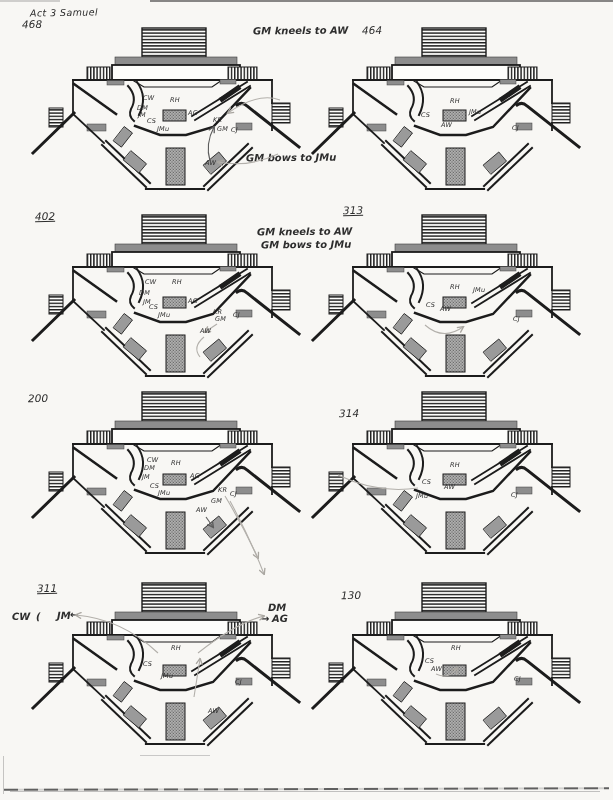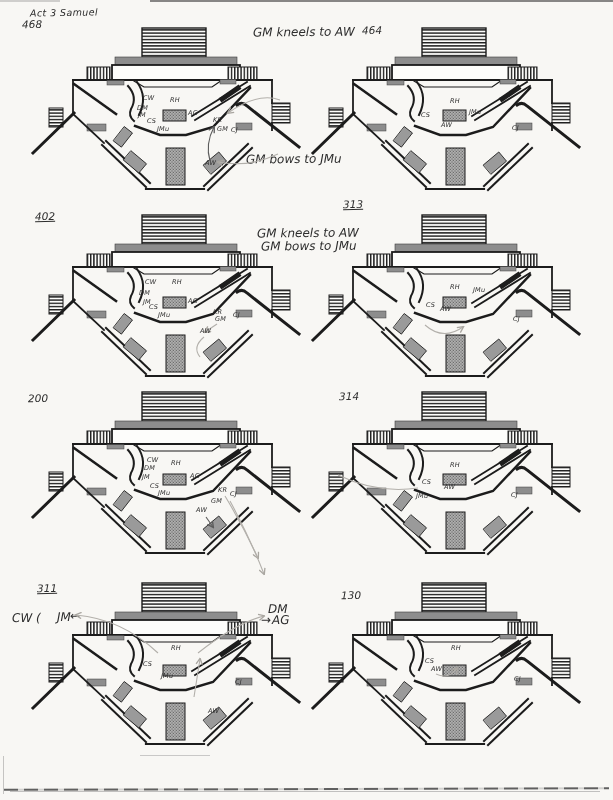--- a/index.html
+++ b/index.html
@@ -2,21 +2,21 @@
 <html><head>
 <meta charset="utf-8">
 <style>
   html,body{margin:0;padding:0;background:#e8e6e2;}
   #page{position:relative;width:613px;height:800px;background:#f8f7f4;overflow:hidden;
         font-family:"DejaVu Sans",sans-serif;}
   .hand{font-style:italic;color:#2d2d2d;white-space:nowrap;}
   .title{position:absolute;font-size:9.5px;letter-spacing:.4px;transform:rotate(-1deg);}
   .num{position:absolute;font-size:10.5px;transform:rotate(-1deg);}
   .num.u{text-decoration:underline;}
-  .note{position:absolute;font-size:12px;transform:rotate(-0.5deg);}
+  .note{position:absolute;font-size:10px;transform:rotate(-0.5deg);font-weight:bold;}
   .cell{position:absolute;width:260px;height:190px;}
   svg.stage,svg.overlay{position:absolute;left:0;top:0;overflow:visible;}
   svg.overlay{z-index:3;}
   .lbl{position:absolute;font-size:6.5px;letter-spacing:.2px;transform:translate(-2px,-6px);z-index:4;}
   .artifact{position:absolute;pointer-events:none;}
 </style>
 </head>
 <body>
 
 <div id="page">
@@ -320,21 +320,21 @@
     </svg>
   <svg class="overlay" width="260" height="190" viewBox="0 0 260 190">
         <path d="M103,112 Q121,128 141,114" fill="none" stroke="#b3b0ab" stroke-width="1.1" marker-end="url(#ah-p)"></path>
       </svg>
       <span class="hand lbl" style="left: 130px; top: 76px;">RH</span>
       <span class="hand lbl" style="left: 153px; top: 79px;">JMu</span>
       <span class="hand lbl" style="left: 106px; top: 94px;">CS</span>
       <span class="hand lbl" style="left: 120px; top: 98px;">AW</span>
       <span class="hand lbl" style="left: 193px; top: 108px;">CJ</span>
     </div>
-    <span class="hand num u" style="left: 343px; top: 198px;">313</span>
+    <span class="hand num u" style="left: 343px; top: 204px;">313</span>
     <div class="cell" style="left: 42px; top: 390px;">
     <svg class="stage" width="260" height="190" viewBox="0 0 260 190">
       <g stroke="#1c1c1c" stroke-linecap="square" fill="none">
 
         <rect x="100" y="2" width="64" height="29" fill="url(#hstr)" stroke-width="1.4"></rect>
 
         <rect x="73" y="31" width="122" height="8" fill="#8d8d8d" stroke="#3c3c3c" stroke-width="0.6"></rect>
 
         <rect x="70" y="39" width="128" height="15" fill="#fdfdfb" stroke-width="1.8"></rect>
         <rect x="45" y="41" width="23" height="13" fill="url(#vstr)" stroke-width="1"></rect>
@@ -458,21 +458,21 @@
     </svg>
   <svg class="overlay" width="260" height="190" viewBox="0 0 260 190">
         <path d="M16,85 Q55,104 96,98" fill="none" stroke="#b3b0ab" stroke-width="1.1"></path>
       </svg>
       <span class="hand lbl" style="left: 130px; top: 77px;">RH</span>
       <span class="hand lbl" style="left: 102px; top: 94px;">CS</span>
       <span class="hand lbl" style="left: 124px; top: 99px;">AW</span>
       <span class="hand lbl" style="left: 96px; top: 108px;">JMu</span>
       <span class="hand lbl" style="left: 191px; top: 107px;">CJ</span>
     </div>
-    <span class="hand num" style="left: 339px; top: 390px;">314</span>
+    <span class="hand num" style="left: 339px; top: 407px;">314</span>
     <div class="cell" style="left: 42px; top: 581px;">
     <svg class="stage" width="260" height="190" viewBox="0 0 260 190">
       <g stroke="#1c1c1c" stroke-linecap="square" fill="none">
 
         <rect x="100" y="2" width="64" height="29" fill="url(#hstr)" stroke-width="1.4"></rect>
 
         <rect x="73" y="31" width="122" height="8" fill="#8d8d8d" stroke="#3c3c3c" stroke-width="0.6"></rect>
 
         <rect x="70" y="39" width="128" height="15" fill="#fdfdfb" stroke-width="1.8"></rect>
         <rect x="45" y="41" width="23" height="13" fill="url(#vstr)" stroke-width="1"></rect>

